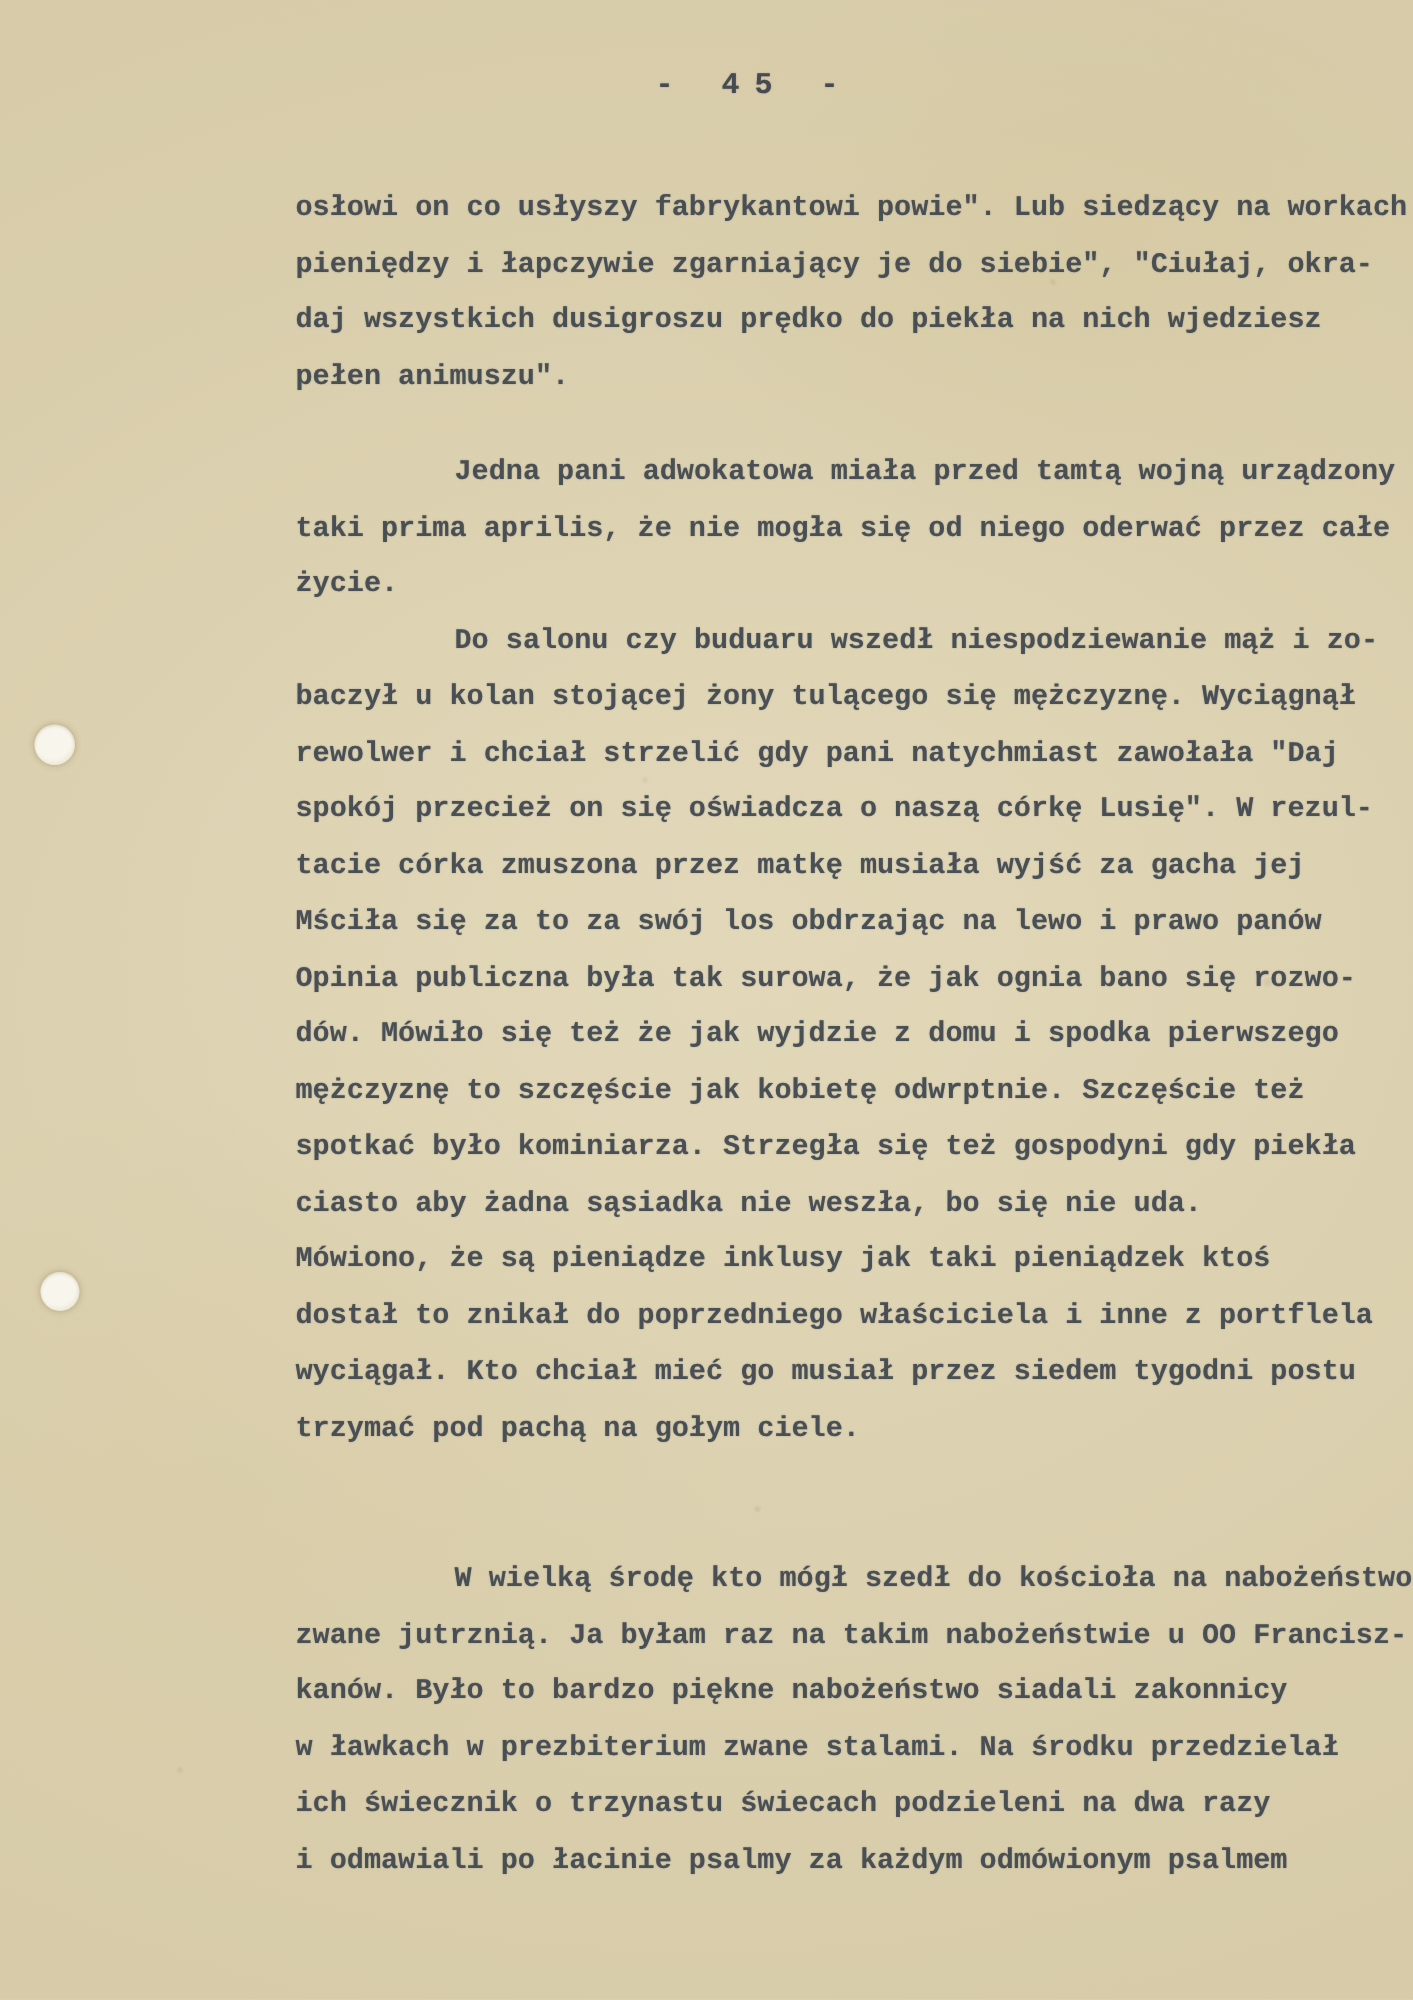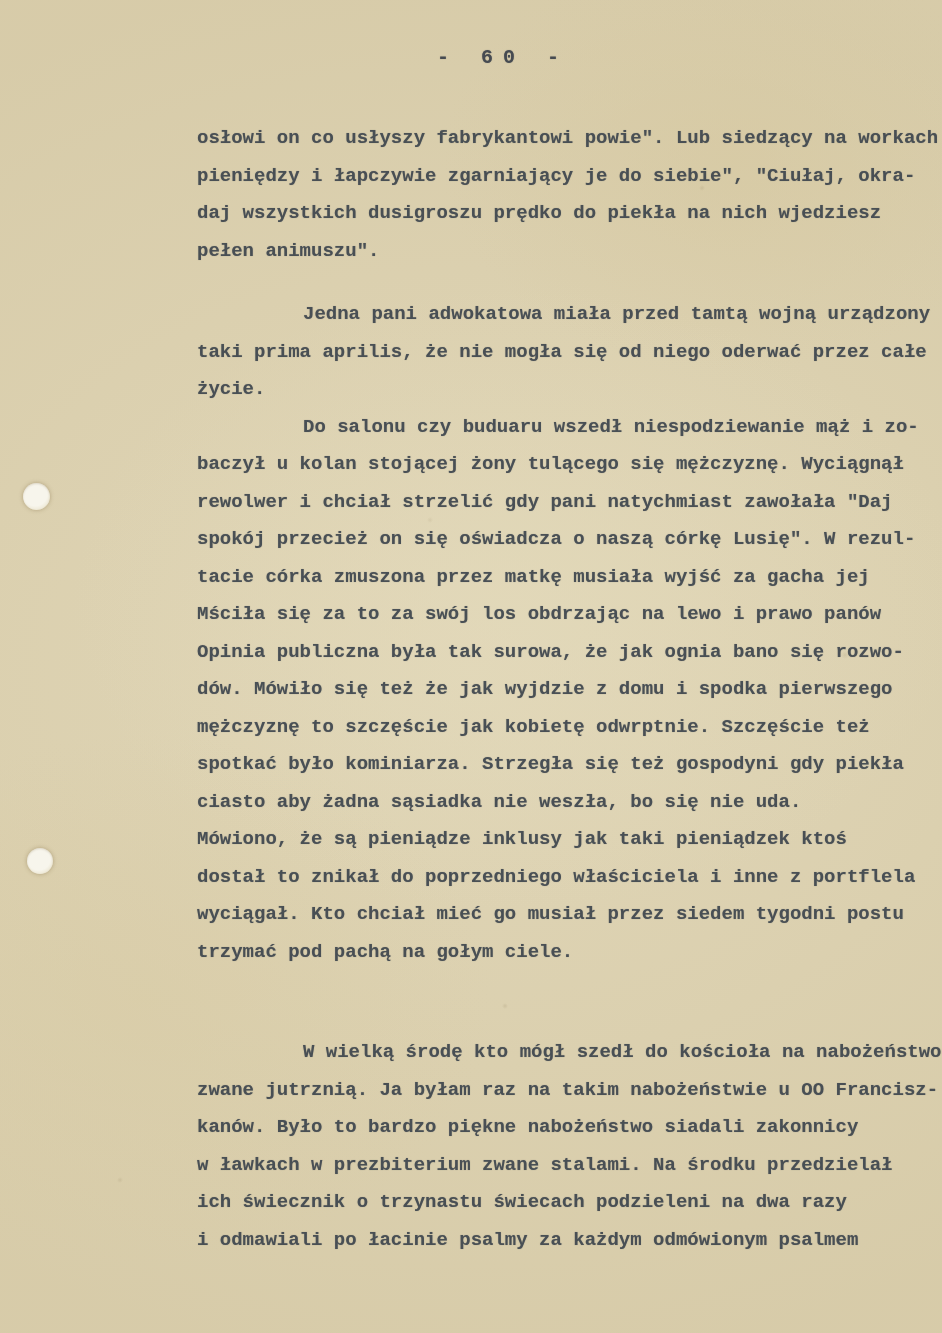--- a/index.html
+++ b/index.html
@@ -75,21 +75,21 @@
   .hole.bottom { left: 27px; top: 848px; width: 26px; height: 26px; }
 </style>
 </head>
 <body>
 
 <div class="grain"></div>
 
 <div class="hole top"></div>
 <div class="hole bottom"></div>
 
-<div class="page-number">- 60 -</div>
+<div class="page-number">- 45 -</div>
 
 <div class="text-block">
 
   <div class="para p1">
     <div class="line">osłowi on co usłyszy fabrykantowi powie". Lub siedzący na workach</div>
     <div class="line">pieniędzy i łapczywie zgarniający je do siebie", "Ciułaj, okra-</div>
     <div class="line">daj wszystkich dusigroszu prędko do piekła na nich wjedziesz</div>
     <div class="line">pełen animuszu".</div>
   </div>
 

